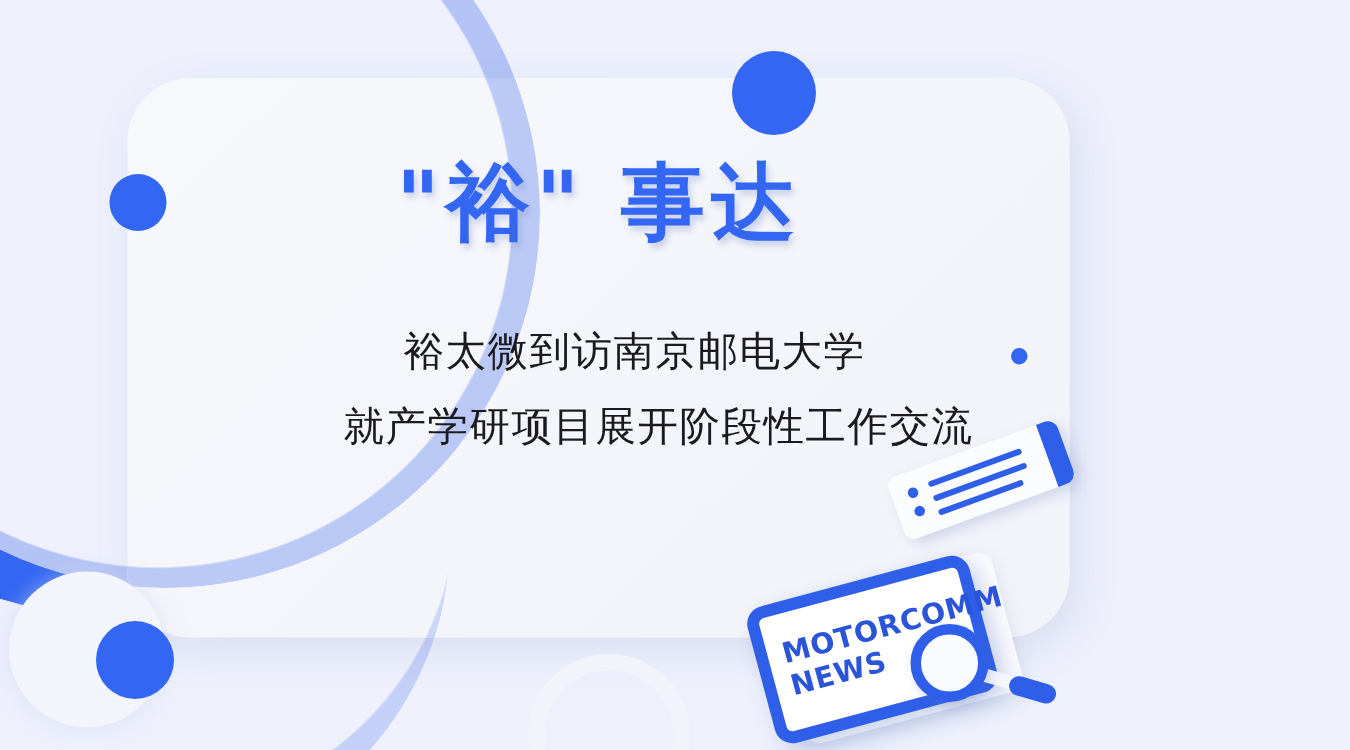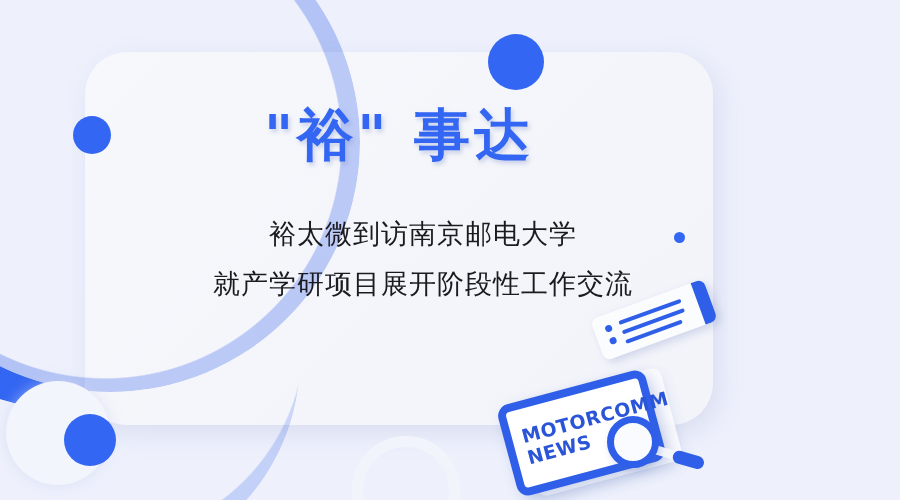--- a/index.html
+++ b/index.html
@@ -164,21 +164,21 @@
     left: 85px;
     width: 676px;
     text-align: center;
     font-size: 27px;
     color: #1b1b1f;
     letter-spacing: 1px;
     font-family: Liberation Sans, sans-serif;
     white-space: nowrap;
   }
   .sub-1 { top: 216px; }
-  .sub-2 { top: 266px; }
+  .sub-2 { top: 266px; padding-left: 16px; }
 
   
   .memo {
     position: absolute;
     left: 594px;
     top: 298px;
     width: 120px;
     height: 44px;
     transform: rotate(-20deg);
     transform-origin: center;

